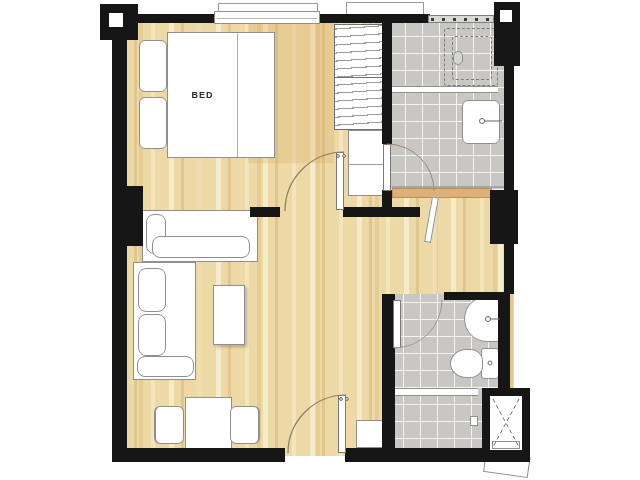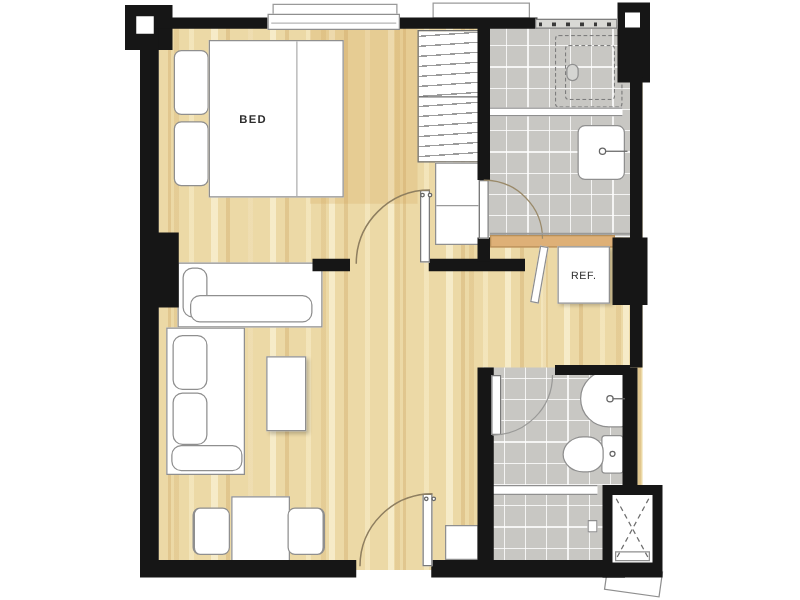--- a/index.html
+++ b/index.html
@@ -85,23 +85,20 @@
   <div class="furn soft" style="left:138px;top:268px;width:28px;height:44px;"></div>
   <div class="furn soft" style="left:138px;top:314px;width:28px;height:42px;"></div>
   <div class="furn soft" style="left:137px;top:356px;width:57px;height:21px;"></div>
   <div class="furn shadow" style="left:213px;top:285px;width:32px;height:60px;"></div>
   <div class="furn" style="left:185px;top:397px;width:47px;height:56px;"></div>
   <div class="furn chair-l" style="left:154px;top:406px;width:30px;height:38px;"></div>
   <div class="furn chair-r" style="left:230px;top:406px;width:30px;height:38px;"></div>
   <div class="furn" style="left:356px;top:420px;width:27px;height:28px;"></div>
 
   <div class="furn" style="left:432px;top:197px;width:7px;height:46px;transform:rotate(10deg);transform-origin:center top;"></div>
-  <div class="furn shadow" style="left:446px;top:197px;width:42px;height:46px;">
-    <span class="ref-label">REF.</span>
-  </div>
 
   <div class="dash" style="left:444px;top:28px;width:54px;height:58px;"></div>
   <div class="dash" style="left:452px;top:36px;width:40px;height:44px;"></div>
   <div class="furn" style="left:453px;top:51px;width:10px;height:14px;border-radius:5px;background:#d5d5d2;"></div>
   <div class="bar" style="left:390px;top:86px;width:108px;height:7px;"></div>
   <div class="furn" style="left:462px;top:100px;width:38px;height:44px;border-radius:6px;"></div>
   <div class="leaf" style="left:383px;top:144px;width:8px;height:47px;"></div>
 
   <div class="furn" style="left:464px;top:296px;width:36px;height:46px;border-radius:23px 3px 3px 23px;"></div>
   <div class="furn" style="left:481px;top:348px;width:18px;height:31px;border-radius:3px;"></div>

